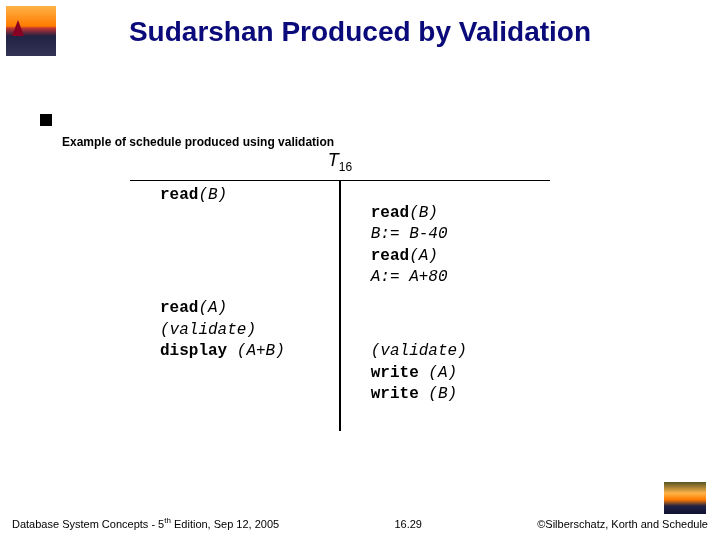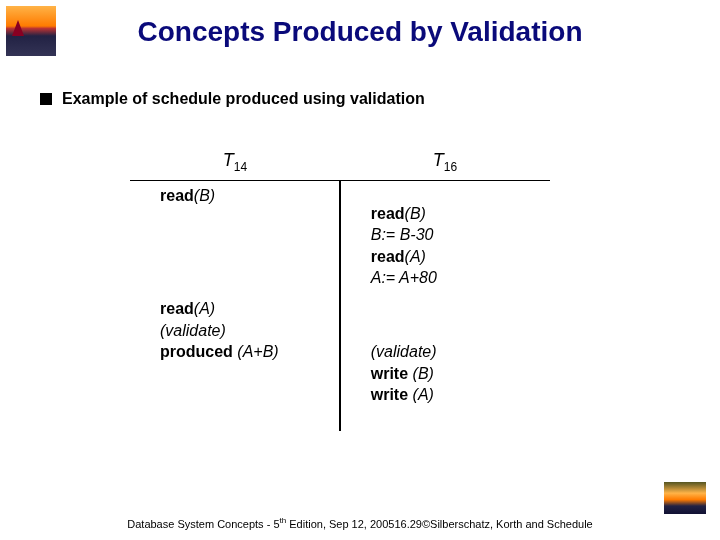--- a/index.html
+++ b/index.html
@@ -47,23 +47,24 @@
     display: flex;
     align-items: center;
     gap: 10px;
   }
   .bullet-sq {
     width: 12px;
     height: 12px;
     background: #000;
   }
   .bullet-text {
-    font-size: 16px;
+    font-size: 12px;
     font-weight: bold;
     color: #000;
+    margin-top: 45px;
   }
   .sched {
     position: absolute;
     top: 150px;
     left: 130px;
     width: 420px;
   }
   .sched-headers {
     display: flex;
     border-bottom: 1.5px solid #000;
@@ -74,20 +75,21 @@
     text-align: center;
     font-size: 18px;
     font-style: italic;
     color: #000;
   }
   .sched-col-h sub { font-size: 12px; font-style: normal; }
   .sched-body {
     display: flex;
     position: relative;
     min-height: 250px;
+    font-family: Liberation Mono, monospace;
   }
   .sched-col {
     flex: 1;
     padding: 4px 8px 12px 30px;
     font-size: 16px;
     line-height: 1.35;
     color: #000;
   }
   .sched-divider {
     width: 1.5px;
@@ -99,75 +101,73 @@
   .vgap-s { height: 18px; }
   .vgap-m { height: 92px; }
   .vgap-l { height: 52px; }
   .footer {
     position: absolute;
     bottom: 10px;
     left: 0;
     width: 100%;
     padding: 0 12px;
     display: flex;
-    justify-content: center;
+    justify-content: space-between;
     align-items: flex-end;
     font-size: 11px;
     color: #000;
+    gap: 28px;
   }
   .footer-left sup { font-size: 8px; }
   .logo-bot {
     position: absolute;
     right: 14px;
     bottom: 26px;
     width: 42px;
     height: 32px;
     background: linear-gradient(to bottom, #552 0%, #ffb347 35%, #ff7b00 55%, #224 75%, #113 100%);
   }
 </style>
 </head>
 <body>
 
 <div class="logo-top"></div>
 
-<div class="title">Concepts Produced by Validation</div>
+<div class="title">Sudarshan Produced by Validation</div>
 
 <div class="bullet-row">
   <div class="bullet-sq"></div>
   <div class="bullet-text">Example of schedule produced using validation</div>
 </div>
 
 <div class="sched">
   <div class="sched-headers">
-    <div class="sched-col-h">
-      <span>T</span><sub>14</sub>
-    </div>
     <div class="sched-col-h">
       <span>T</span><sub>16</sub>
     </div>
   </div>
   <div class="sched-body">
     <div class="sched-col">
       <div class="op-line"><b>read</b><i>(B)</i></div>
       <div class="vgap-m"></div>
       <div class="op-line"><b>read</b><i>(A)</i></div>
       <div class="op-line"><i>(validate)</i></div>
-      <div class="op-line"><b>produced </b><i>(A+B)</i></div>
+      <div class="op-line"><b>display </b><i>(A+B)</i></div>
     </div>
     <div class="sched-divider"></div>
     <div class="sched-col">
       <div class="vgap-s"></div>
       <div class="op-line"><b>read</b><i>(B)</i></div>
-      <div class="op-line"><i>B:= B-30</i></div>
+      <div class="op-line"><i>B:= B-40</i></div>
       <div class="op-line"><b>read</b><i>(A)</i></div>
       <div class="op-line"><i>A:= A+80</i></div>
       <div class="vgap-l"></div>
       <div class="op-line"><i>(validate)</i></div>
+      <div class="op-line"><b>write </b><i>(A)</i></div>
       <div class="op-line"><b>write </b><i>(B)</i></div>
-      <div class="op-line"><b>write </b><i>(A)</i></div>
     </div>
   </div>
 </div>
 
 <div class="logo-bot"></div>
 
 <div class="footer">
   <div class="footer-left">
     <span>Database System Concepts - 5</span><sup>th</sup><span> Edition, Sep 12, 2005</span>
   </div>

